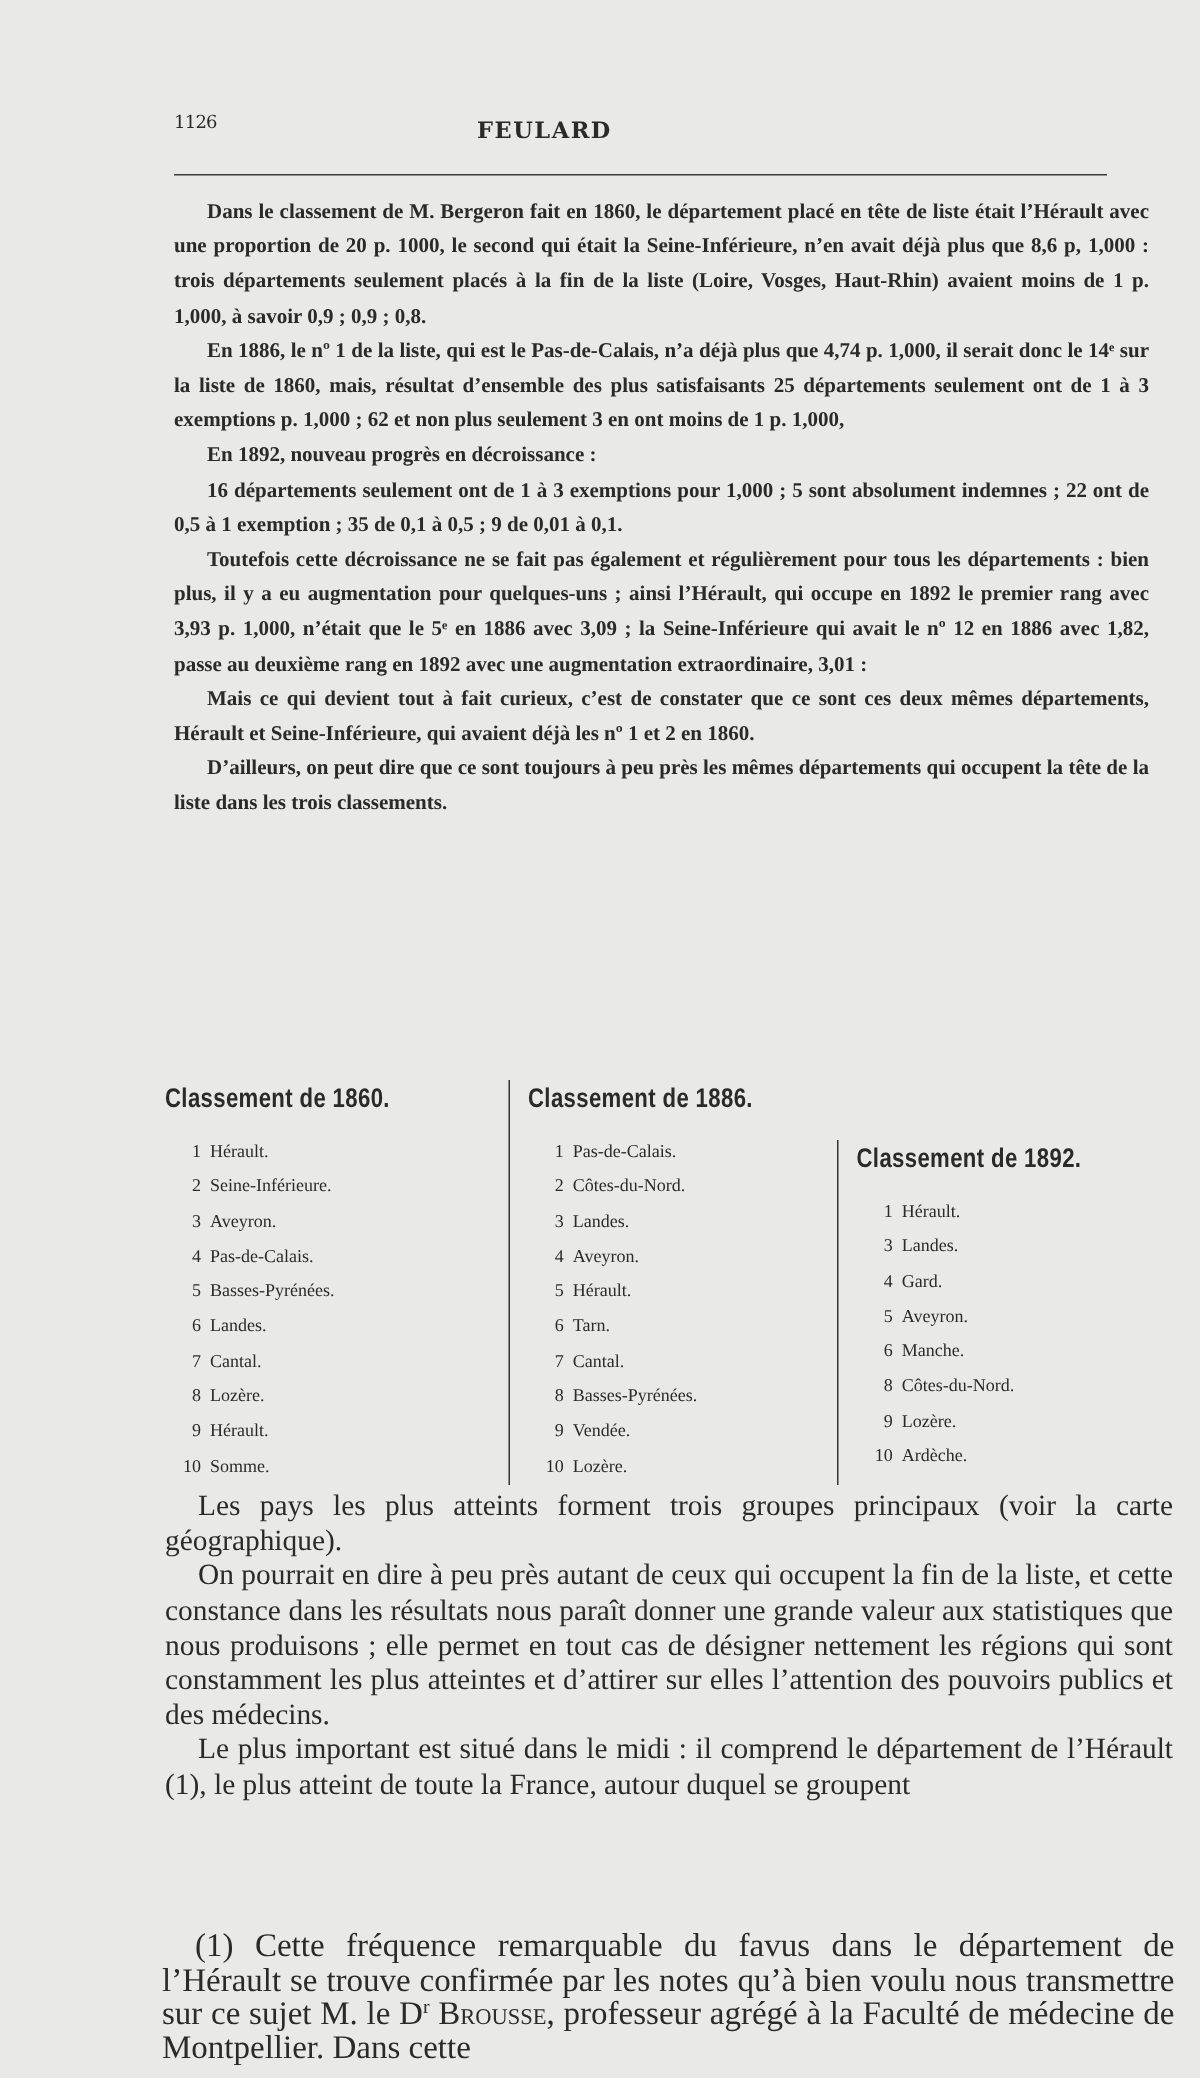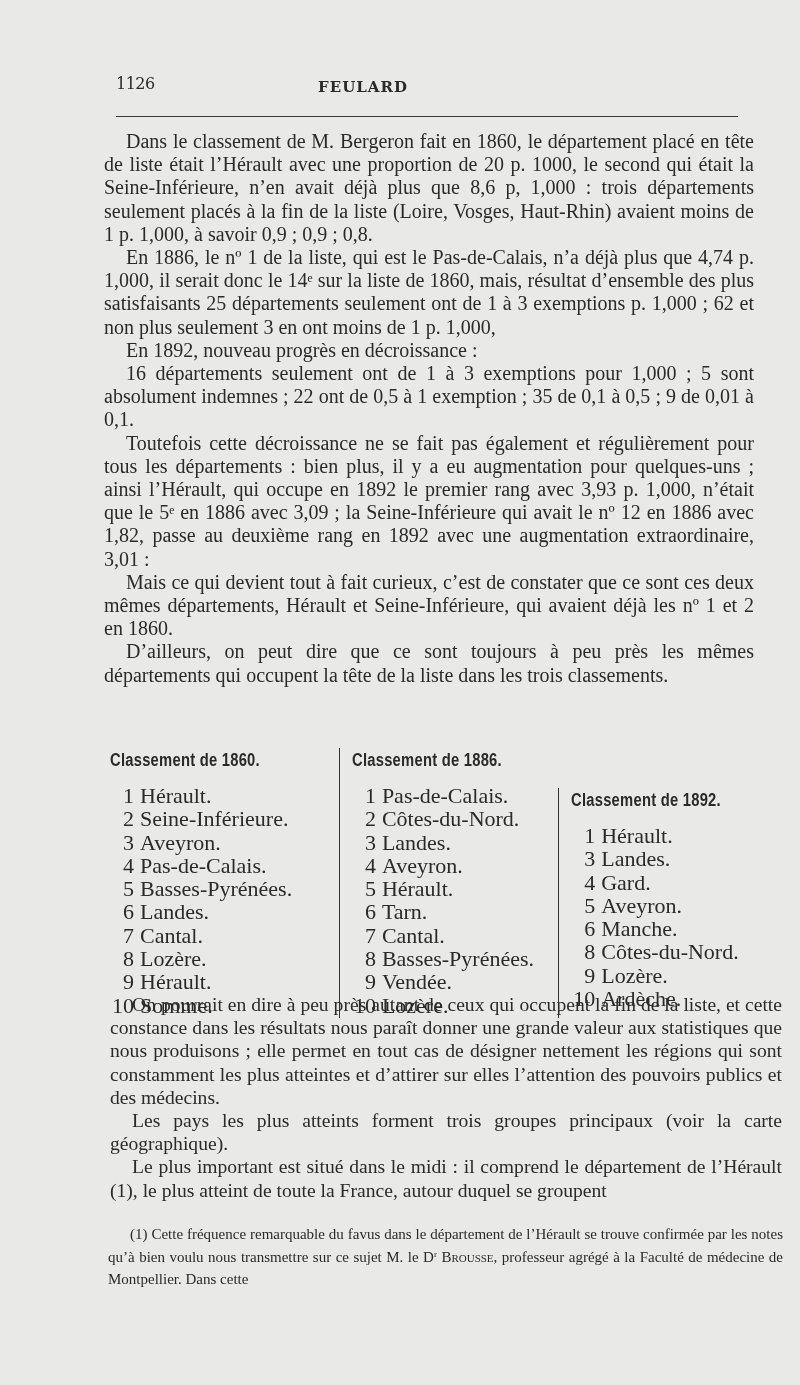--- a/index.html
+++ b/index.html
@@ -3,52 +3,52 @@
 <meta charset="utf-8">
 <style>
   html, body { margin: 0; padding: 0; }
   body {
     width: 800px; height: 1385px; overflow: hidden;
     background: #e9e9e7;
     font-family: "DejaVu Serif", "Liberation Serif", serif;
     color: #2a2a2a;
     position: relative;
   }
-  .page-num { position: absolute; left: 116px; top: 74px; font-size: 16px; letter-spacing: -0.5px; }
+  .page-num { position: absolute; left: 116px; top: 74px; font-size: 12px; letter-spacing: -0.5px; }
   .running-head { position: absolute; left: 0; width: 696px; top: 78px; text-align: center; font-size: 15px; font-weight: bold; letter-spacing: 1px; padding-left: 30px; box-sizing: border-box; }
   .rule { position: absolute; left: 116px; width: 622px; top: 116px; height: 0; border-top: 1.3px solid #3a3a3a; }
   .body-text {
-    position: absolute; left: 104px; top: 130px; width: 650px;
+    position: absolute; left: 116px; top: 130px; width: 650px;
     font-family: "Liberation Serif", "DejaVu Serif", serif;
-    font-size: 20px; line-height: 23.2px; text-align: justify;
+    font-size: 14px; line-height: 23.2px; text-align: justify; font-weight: bold;
   }
   .body-text p { margin: 0; text-indent: 22px; }
   .rankings {
-    position: absolute; left: 110px; top: 748px; width: 660px; height: 270px;
+    position: absolute; left: 110px; top: 720px; width: 660px; height: 270px;
     display: flex;
     font-family: "Liberation Serif", "DejaVu Serif", serif;
   }
   .col { position: relative; }
   .col.c1 { width: 208px; }
   .col.c2 { width: 218px; border-left: 1.5px solid #333; padding-left: 12px; margin-left: 32px; }
   .col.c3 { width: 210px; border-left: 1.5px solid #333; padding-left: 12px; margin-top: 40px; }
   .col-head { font-family: "Liberation Sans", "DejaVu Sans", sans-serif; font-size: 18px; font-weight: bold; transform: scaleX(0.82); transform-origin: left; white-space: nowrap; height: 36px; line-height: 24px; letter-spacing: 0.3px; }
   .col ol { list-style: none; margin: 0; padding: 0; }
-  .col li { font-size: 22px; line-height: 23.3px; white-space: nowrap; }
+  .col li { font-size: 12px; line-height: 23.3px; white-space: nowrap; }
   .col li .n { display: inline-block; width: 24px; text-align: right; margin-right: 6px; }
   .after-text {
     position: absolute; left: 110px; top: 993px; width: 672px;
     font-family: "Liberation Serif", "DejaVu Serif", serif;
     font-size: 19.6px; line-height: 23.2px; text-align: justify;
   }
   .after-text p { margin: 0; text-indent: 22px; }
   .footnote {
-    position: absolute; left: 108px; top: 1223px; width: 675px;
+    position: absolute; left: 108px; top: 1286px; width: 675px;
     font-family: "Liberation Serif", "DejaVu Serif", serif;
-    font-size: 15px; line-height: 22.5px; text-align: justify;
+    font-size: 22px; line-height: 22.5px; text-align: justify;
   }
   .footnote p { margin: 0; text-indent: 22px; }
   .sc { font-variant: small-caps; }
   sup { font-size: 0.6em; line-height: 0; vertical-align: 0.55em; }
 </style>
 </head>
 <body>
 
 <div class="page-num">1126</div>
 <div class="running-head">FEULARD</div>
@@ -104,20 +104,20 @@
       <li><span class="n">5</span><span>Aveyron.</span></li>
       <li><span class="n">6</span><span>Manche.</span></li>
       <li><span class="n">8</span><span>Côtes-du-Nord.</span></li>
       <li><span class="n">9</span><span>Lozère.</span></li>
       <li><span class="n">10</span><span>Ardèche.</span></li>
     </ol>
   </div>
 </div>
 
 <div class="after-text">
+  <p>Les pays les plus atteints forment trois groupes principaux (voir la carte géographique).</p>
   <p>On pourrait en dire à peu près autant de ceux qui occupent la fin de la liste, et cette constance dans les résultats nous paraît donner une grande valeur aux statistiques que nous produisons ; elle permet en tout cas de désigner nettement les régions qui sont constamment les plus atteintes et d’attirer sur elles l’attention des pouvoirs publics et des médecins.</p>
-  <p>Les pays les plus atteints forment trois groupes principaux (voir la carte géographique).</p>
   <p>Le plus important est situé dans le midi : il comprend le département de l’Hérault (1), le plus atteint de toute la France, autour duquel se groupent</p>
 </div>
 
 <div class="footnote">
   <p><span>(1) Cette fréquence remarquable du favus dans le département de l’Hérault se trouve confirmée par les notes qu’à bien voulu nous transmettre sur ce sujet M. le D</span><sup>r</sup> <span class="sc">Brousse</span><span>, professeur agrégé à la Faculté de médecine de Montpellier. Dans cette</span></p>
 </div>
 
 </body></html>

